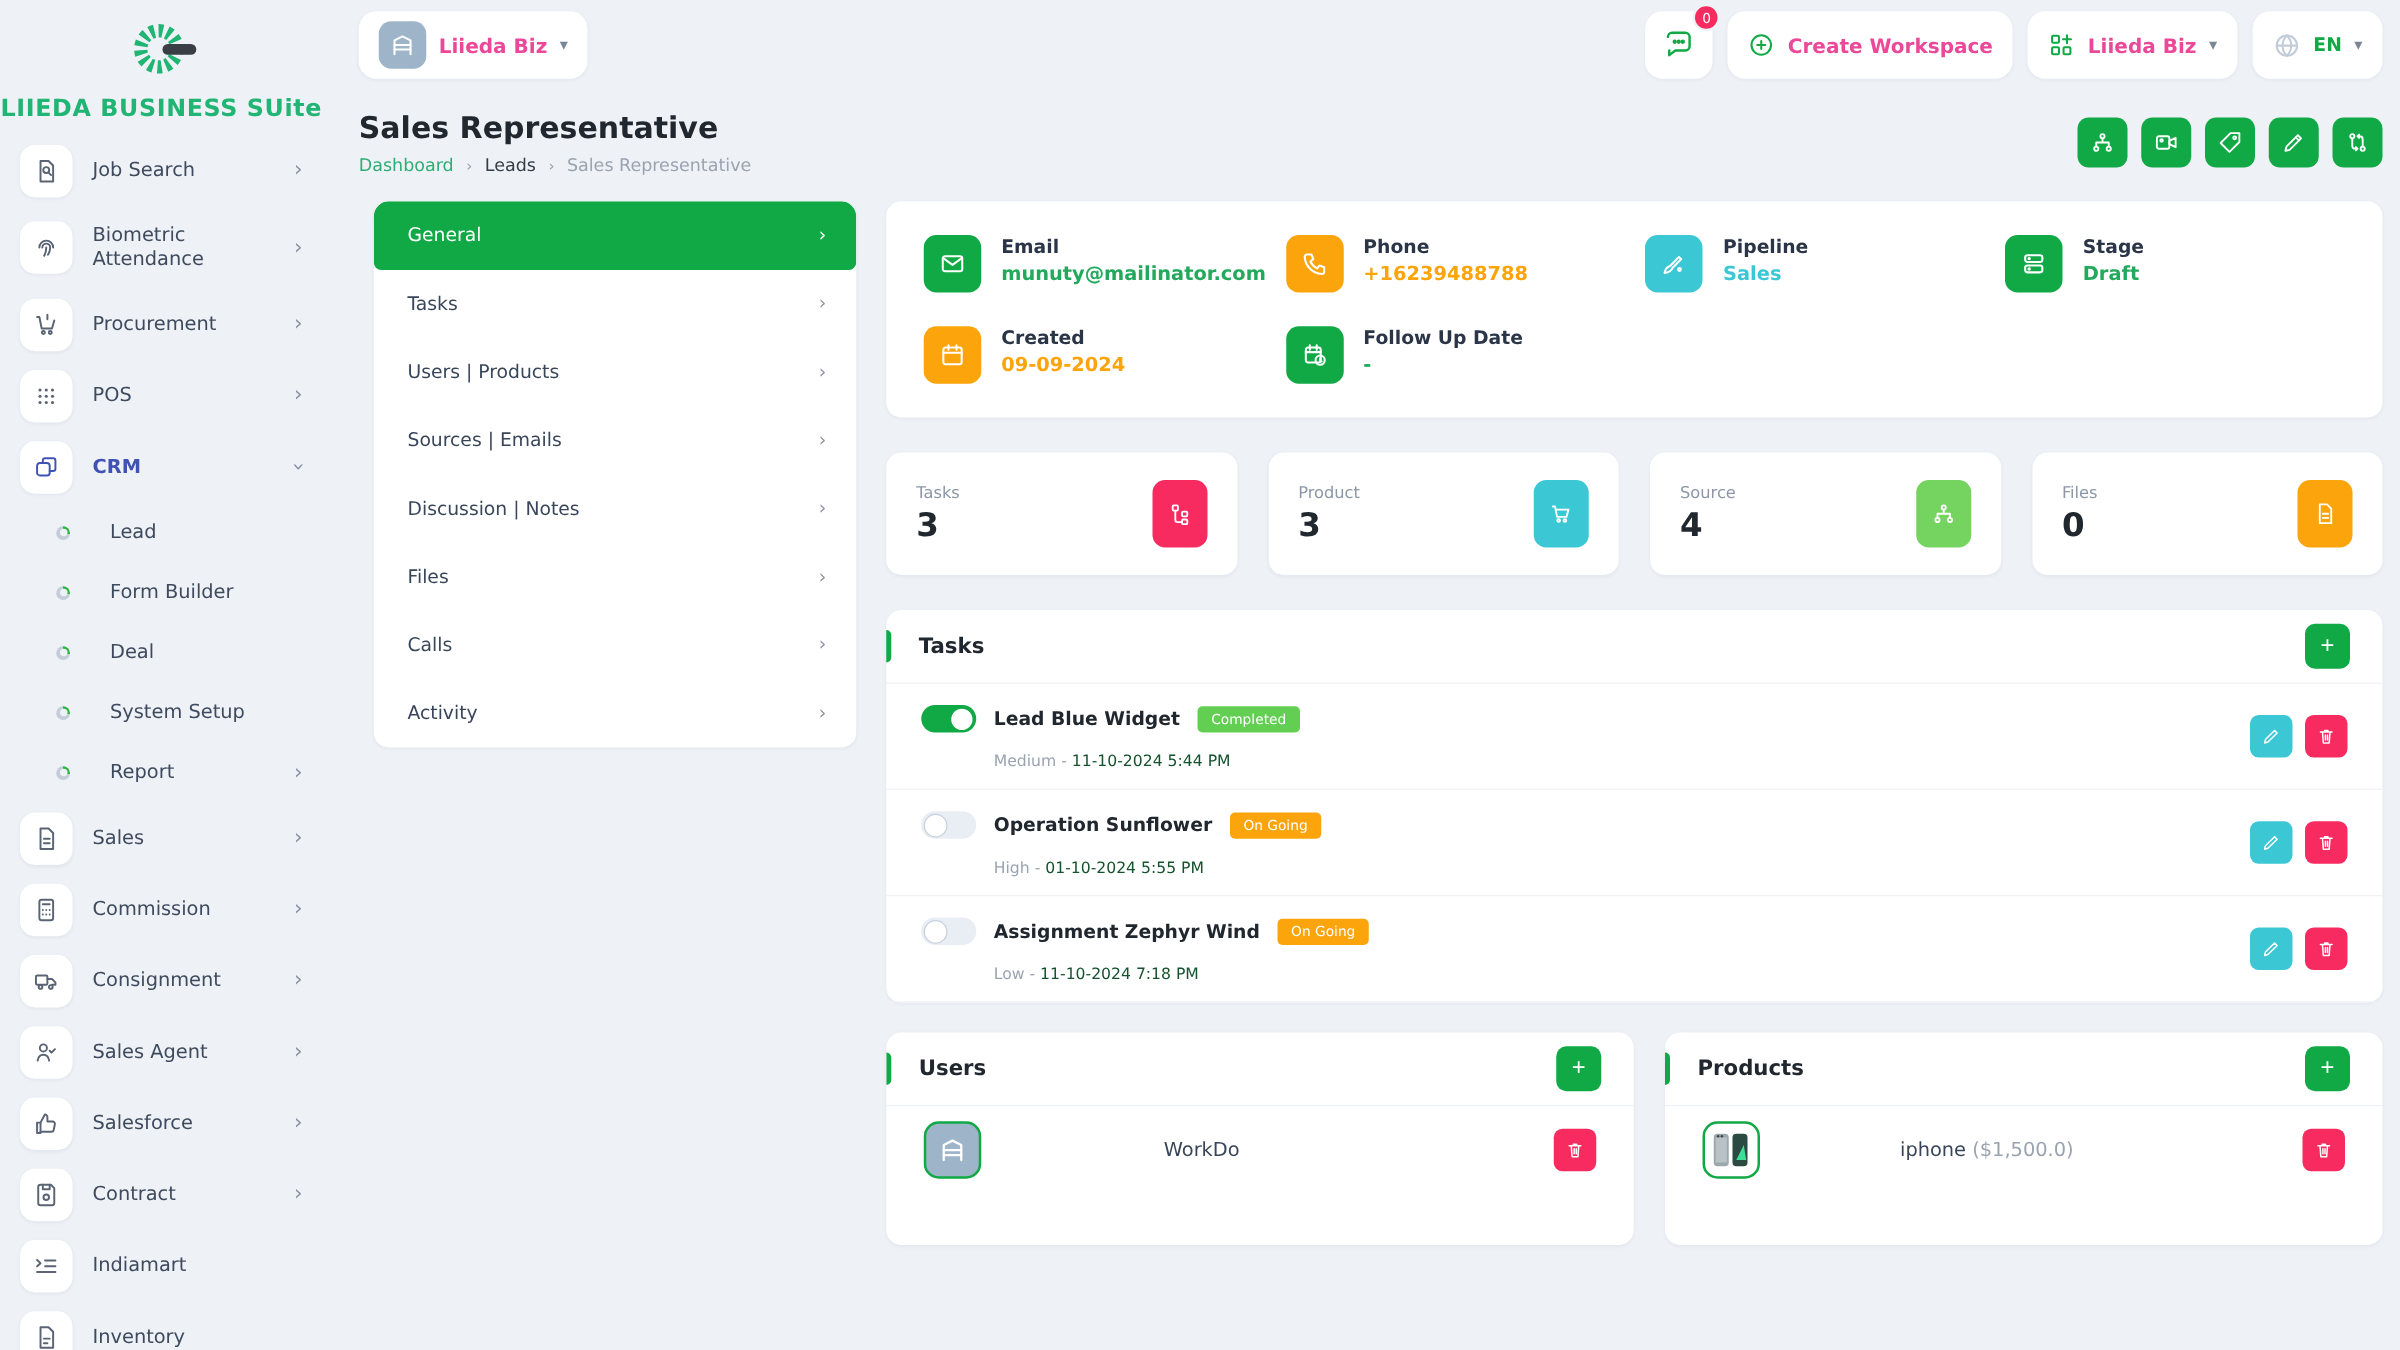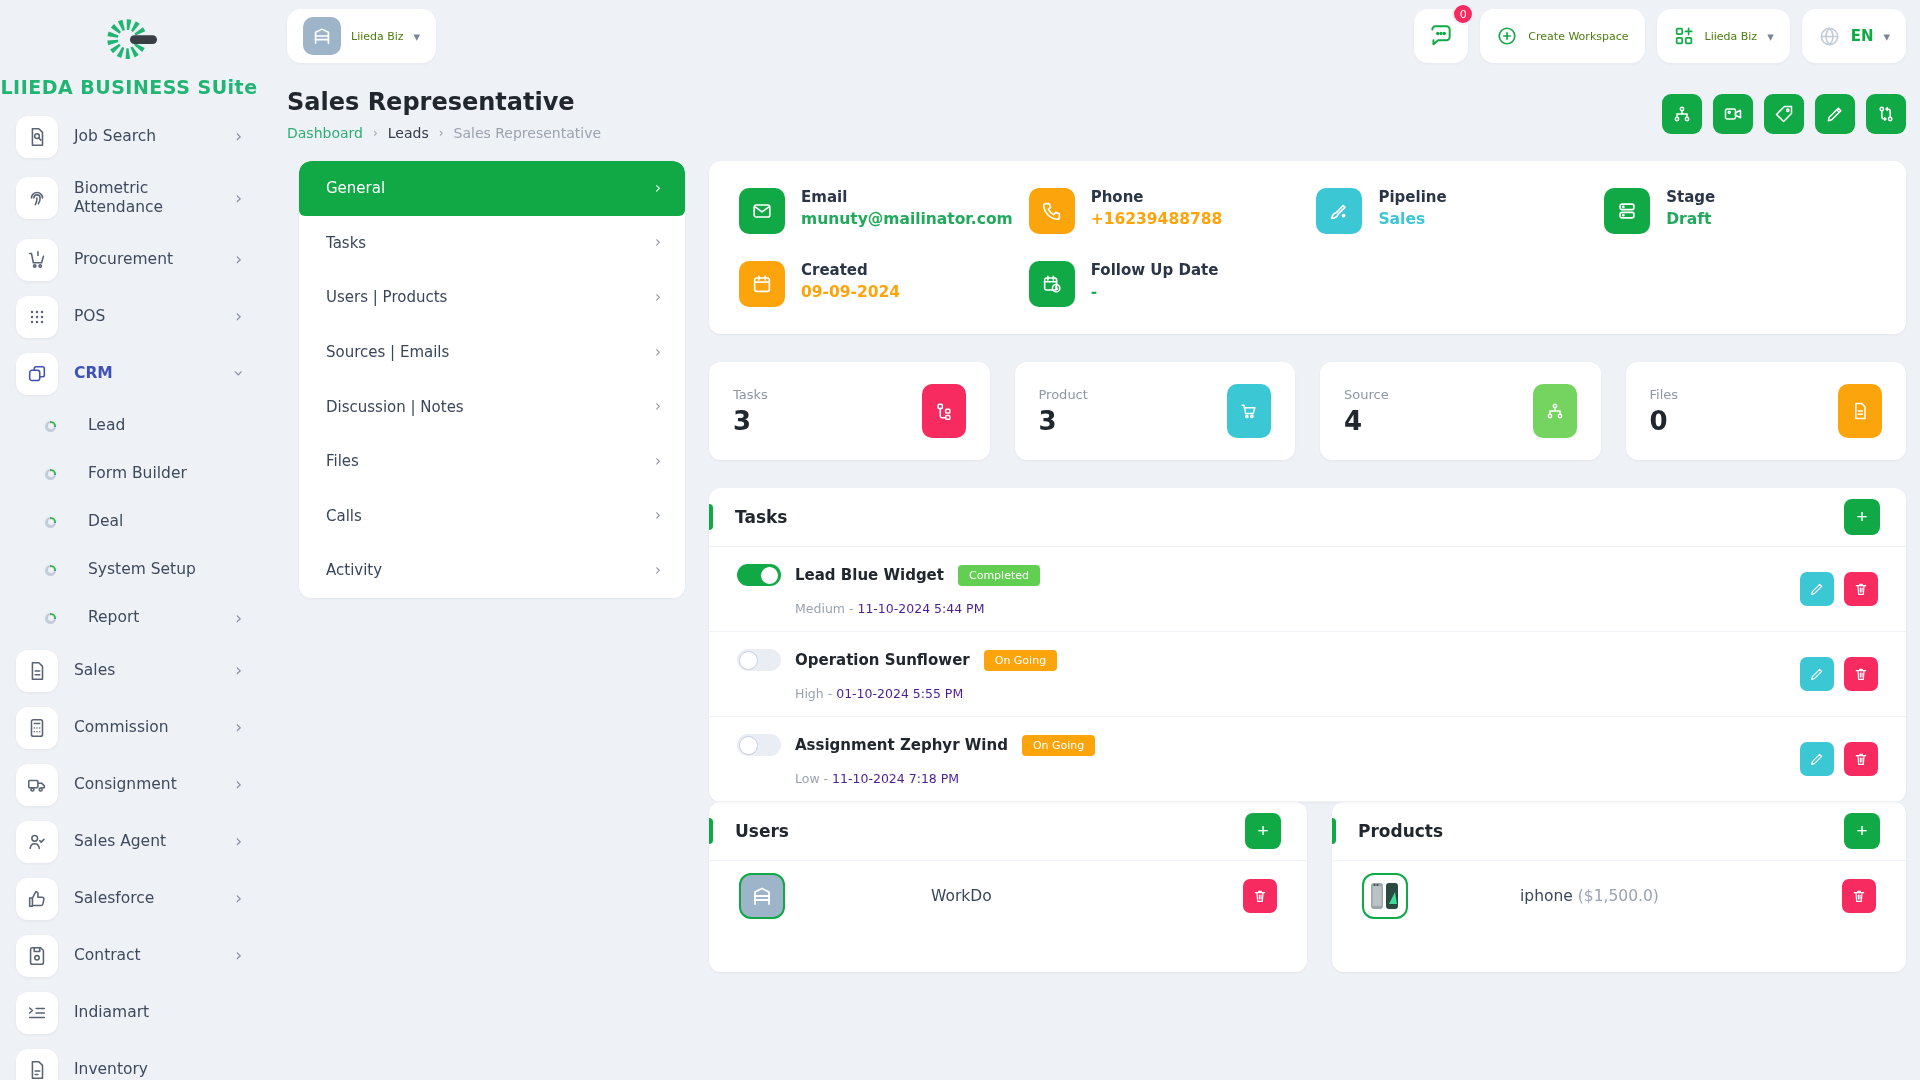--- a/index.html
+++ b/index.html
@@ -31,21 +31,21 @@
     position:relative; }
   .dot::after{ content:""; position:absolute; inset:2.5px; background:#eef1f6; border-radius:50%; }
   svg.sic{ stroke:#5a6474; fill:none; stroke-width:1.7; stroke-linecap:round; stroke-linejoin:round; }
   .s-item.active svg.sic{ stroke:#4053b5; }
 
   
   .main{ flex:1; padding:8px 14px 0 29px; display:flex; flex-direction:column; }
   .topbar{ display:flex; align-items:center; justify-content:space-between; height:56px; }
   .pill{ background:#fff; border-radius:14px; height:54px; display:flex; align-items:center; gap:10px; padding:0 16px; box-shadow:0 1px 3px rgba(40,60,90,.05); cursor:pointer; }
   .ws-avatar{ width:38px; height:38px; border-radius:10px; background:#9db4c9; display:flex; align-items:center; justify-content:center; }
-  .pill-label{ font-size:11px; color:#4d7c0f; font-weight:400; }
+  .pill-label{ font-size:16px; color:#ec4899; font-weight:700; }
   .tb-right{ display:flex; gap:12px; align-items:center; }
   .chat-btn{ width:54px; height:54px; background:#fff; border-radius:14px; position:relative; display:flex; align-items:center; justify-content:center; box-shadow:0 1px 3px rgba(40,60,90,.05); cursor:pointer; }
   .chat-badge{ position:absolute; top:-6px; right:-6px; min-width:22px; height:22px; border-radius:50%; background:var(--pink); color:#fff; font-size:11px; display:flex; align-items:center; justify-content:center; border:2px solid #eef1f6; }
   .lang-en{ color:var(--primary); font-weight:600; font-size:15px; }
   .chev{ color:#7a8596; font-size:13px; }
 
   .page-head{ display:flex; justify-content:space-between; align-items:flex-start; margin-top:24px; }
   .page-title{ font-size:24px; font-weight:700; color:#21272e; }
   .breadcrumb{ display:flex; gap:10px; align-items:center; margin-top:9px; font-size:14px; }
   .bc-link{ color:#2fae74; cursor:pointer; }
@@ -100,27 +100,27 @@
   .toggle .knob{ position:absolute; top:1.5px; left:2px; width:19px; height:19px; border-radius:50%; background:#fff; border:1px solid #c9d1dd; }
   .toggle.on{ background:var(--primary); }
   .toggle.on .knob{ left:auto; right:2px; border-color:var(--primary); }
   .t-name{ font-size:15px; font-weight:700; color:#21272e; }
   .badge{ font-size:11px; color:#fff; padding:4px 11px; border-radius:4px; font-weight:500; }
   .badge.done{ background:var(--green-light); }
   .badge.ongoing{ background:var(--orange); }
   .t-sub{ margin:15px 0 0 58px; font-size:12.5px; }
   .t-pri{ color:#9aa3b0; }
   .t-pri::after{ content:" - "; color:#9aa3b0; }
-  .t-date{ color:#4c1d95; }
+  .t-date{ color:#14532d; }
   .row-actions{ position:absolute; right:28px; top:50%; transform:translateY(-50%); display:flex; gap:10px; }
   .mini-btn{ width:34px; height:34px; border-radius:7px; border:none; display:flex; align-items:center; justify-content:center; cursor:pointer; }
   .mini-cyan{ background:var(--cyan); } .mini-pink{ background:var(--pink); }
 
   
-  .bottom{ display:flex; gap:25px; }
+  .bottom{ display:flex; gap:25px; margin-top:24px; }
   .users-card{ width:598px; flex:0 0 598px; height:170px; overflow:hidden; }
   .products-card{ flex:1; height:170px; overflow:hidden; }
   .entity-row{ display:flex; align-items:center; padding:12px 30px; }
   .avatar{ width:46px; height:46px; border-radius:12px; border:2px solid var(--primary); display:flex; align-items:center; justify-content:center; overflow:hidden; }
   .avatar.user{ background:#9db4c9; }
   .avatar.product{ background:#fff; }
   .e-name{ font-size:15.5px; color:#39465a; }
   .users-card .e-name{ margin-left:146px; }
   .products-card .e-name{ margin-left:112px; }
   .e-name .price{ color:#9aa3b0; }

